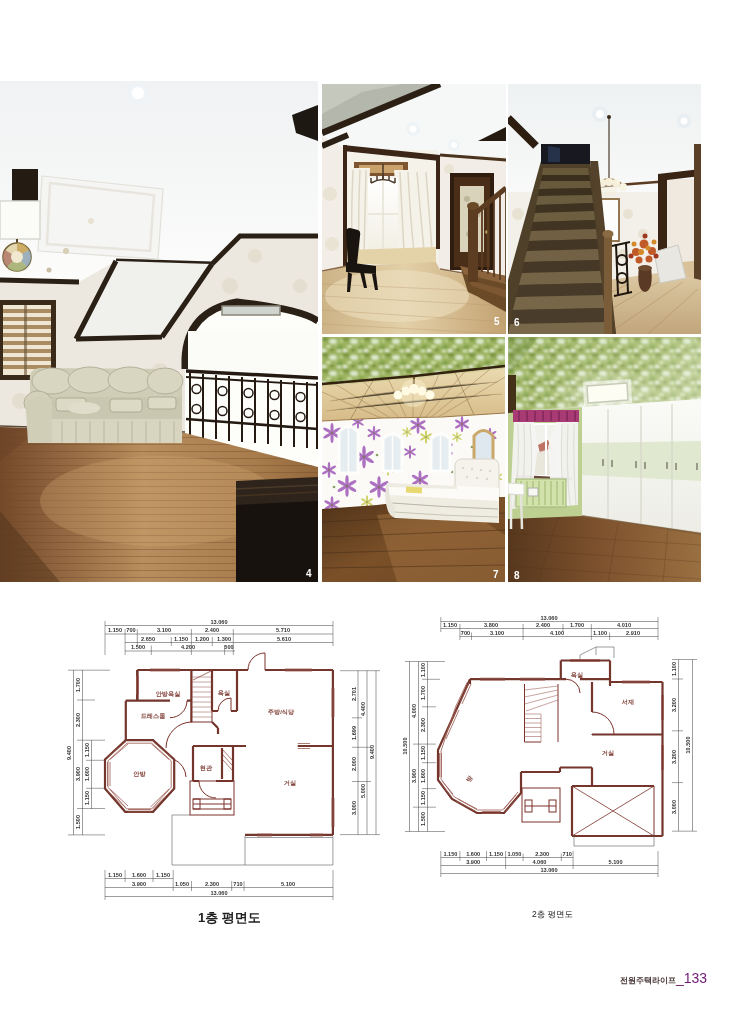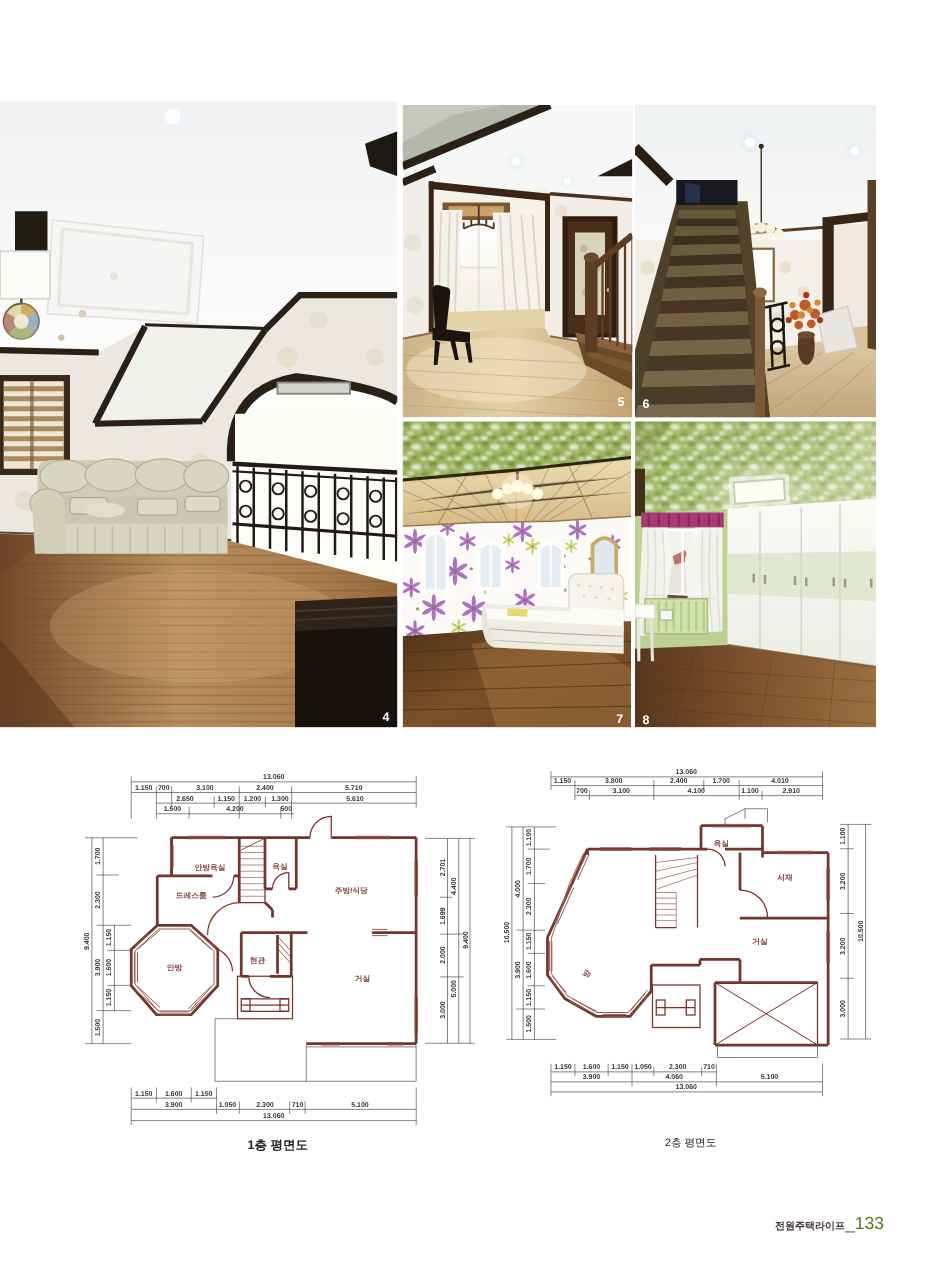--- a/index.html
+++ b/index.html
@@ -1134,17 +1134,17 @@
 </g>
 
 <g class="dl" stroke="#6a6a6a">
 <line x1="574" y1="846" x2="654" y2="846"></line>
 <line x1="574" y1="836" x2="574" y2="846"></line>
         <line x1="654" y1="836" x2="654" y2="846"></line>
 </g>
 </svg>
 </div>
 
-<div style="position:absolute;left:198px;top:909px;font-size:10px;font-weight:bold;color:#222;">1층 평면도</div>
+<div style="position:absolute;left:198px;top:909px;font-size:13px;font-weight:bold;color:#222;">1층 평면도</div>
 
 <div style="position:absolute;left:532px;top:909px;font-size:8.5px;font-weight:normal;color:#222;">2층 평면도</div>
 
-<div style="position:absolute;left:620px;top:970px;font-size:8px;font-weight:bold;color:#453434;">전원주택라이프<span style="font-size:14px;font-weight:normal;color:#4d7c0f;">_133</span></div>
+<div style="position:absolute;left:620px;top:970px;font-size:8px;font-weight:bold;color:#453434;">전원주택라이프<span style="font-size:14px;font-weight:normal;color:#701a75;">_133</span></div>
 
 </body></html>

